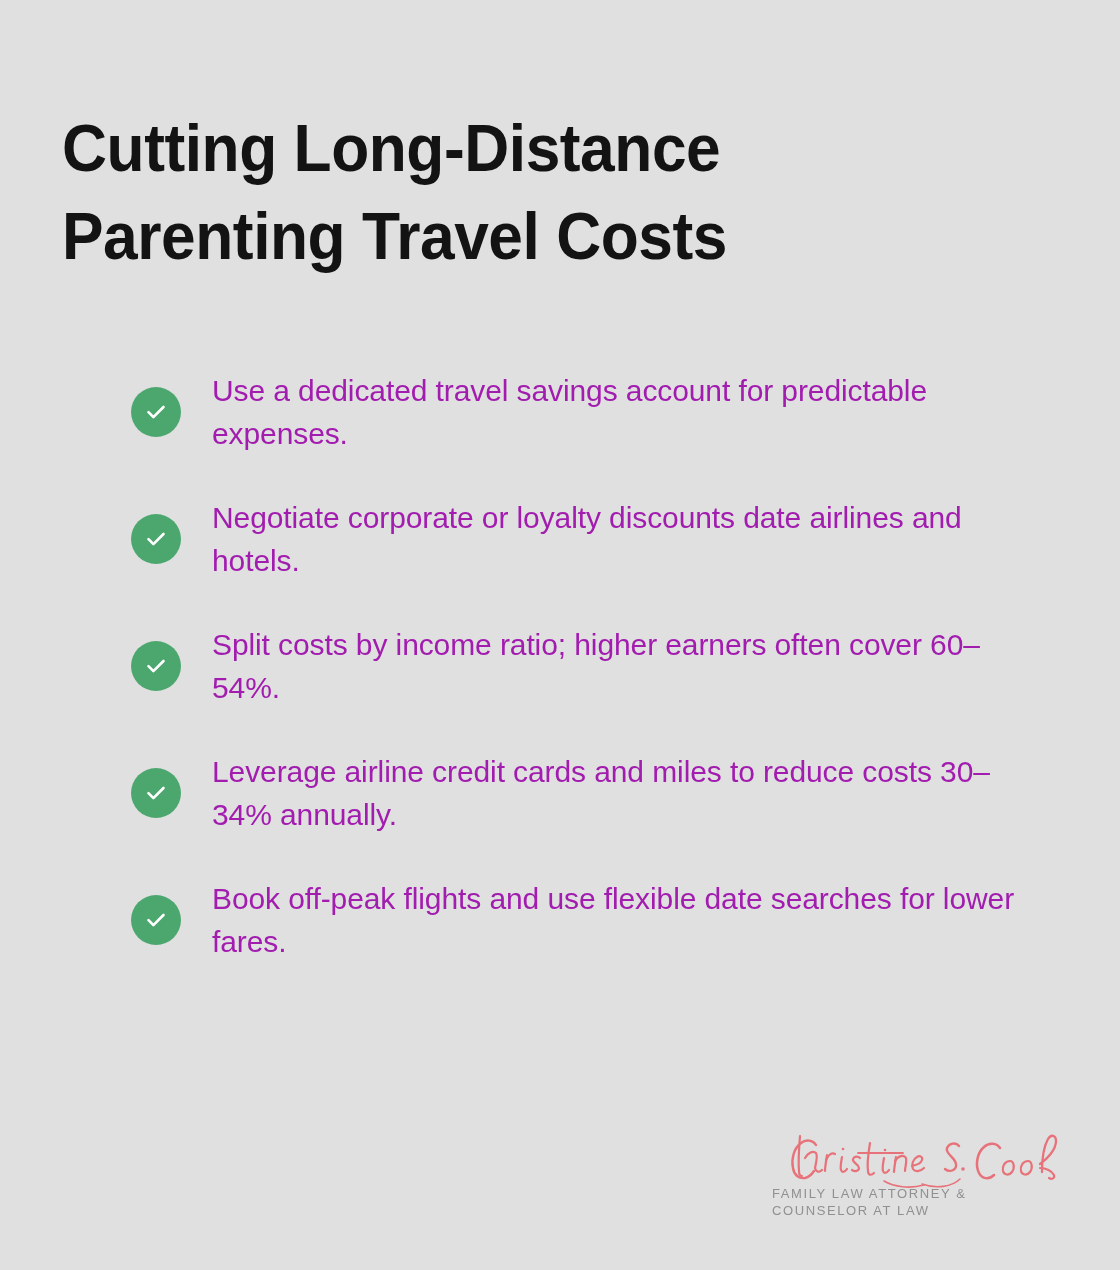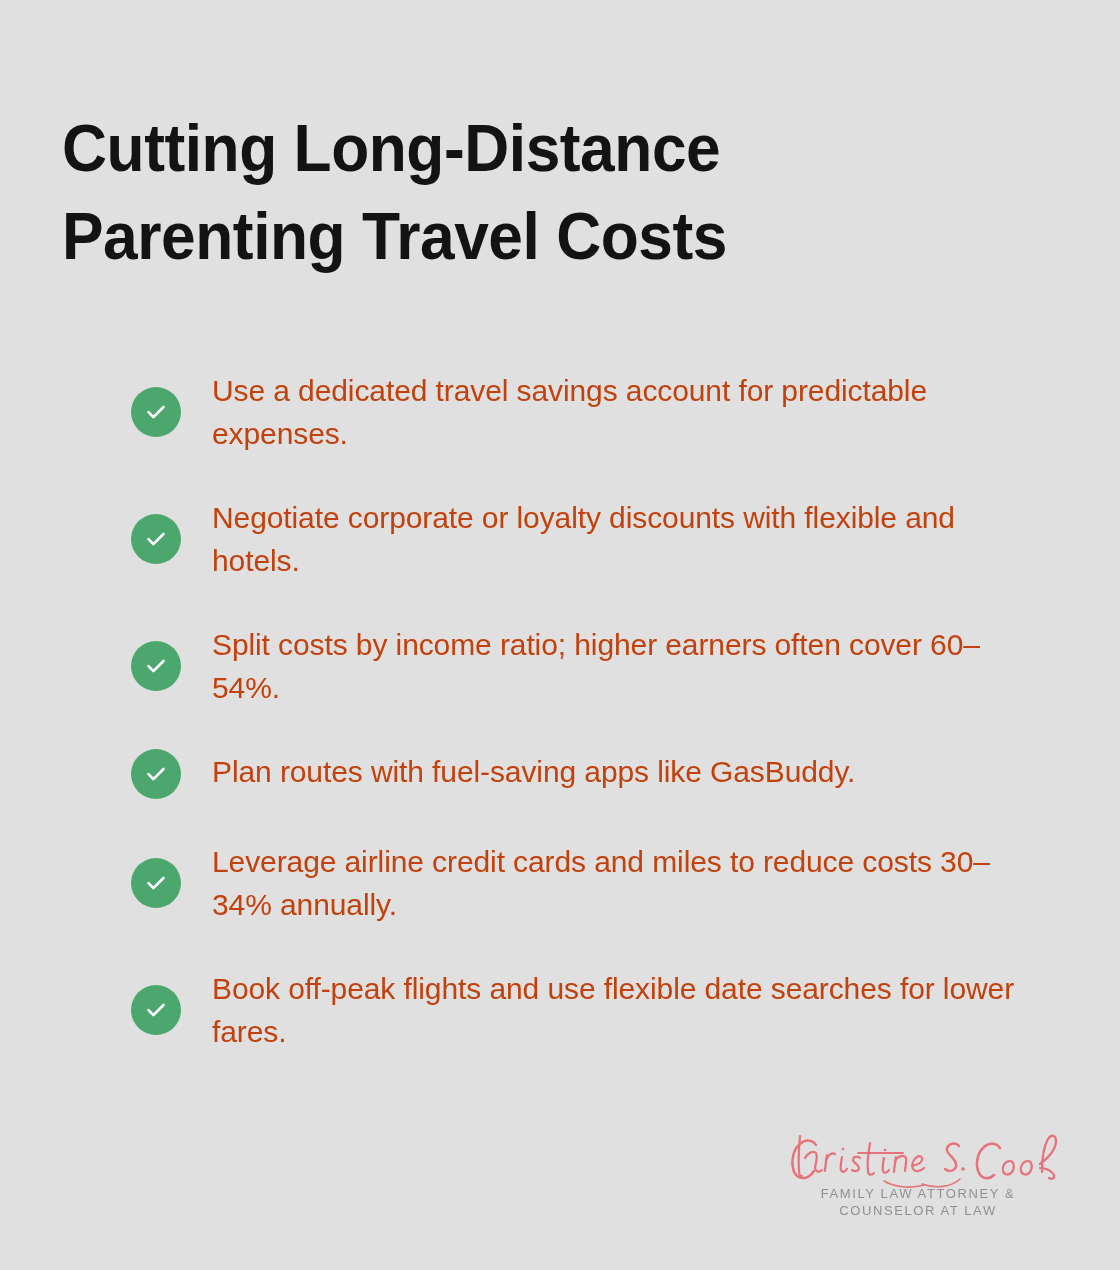--- a/index.html
+++ b/index.html
@@ -75,21 +75,21 @@
   }
   .check-badge svg {
     display: block;
   }
   .tip-text {
     flex: 1 1 auto;
     margin-left: 31px;
     font-family: "Liberation Sans", sans-serif;
     font-size: 30px;
     line-height: 43px;
-    color: #c2410c;
+    color: #a21caf;
     letter-spacing: -0.1px;
     max-width: 818px;
   }
 
   
   .logo {
     position: absolute;
     left: 772px;
     top: 1124px;
     width: 300px;
@@ -103,21 +103,21 @@
     height: 75px;
   }
   .logo-script svg {
     display: block;
   }
   .logo-sub {
     position: absolute;
     left: 0;
     top: 61px;
     width: 292px;
-    text-align: center;
+    text-align: left;
     font-family: "Liberation Sans", sans-serif;
     font-size: 13px;
     line-height: 17px;
     letter-spacing: 1.6px;
     color: #8f9190;
     white-space: pre-line;
   }
 </style>
 </head>
 <body>
@@ -138,40 +138,32 @@
       </span>
       <span class="tip-text">Use a dedicated travel savings account for predictable expenses.</span>
     </li>
 
     <li class="tip-item">
       <span class="check-badge">
         <svg width="26" height="26" viewBox="0 0 26 26" aria-hidden="true">
           <path d="M5.5 13.2 L10.4 18.1 L20.5 8.0" fill="none" stroke="#ffffff" stroke-width="2.6" stroke-linecap="round" stroke-linejoin="round"></path>
         </svg>
       </span>
-      <span class="tip-text">Negotiate corporate or loyalty discounts with flexible and hotels.</span>
+      <span class="tip-text">Negotiate corporate or loyalty discounts date airlines and hotels.</span>
     </li>
 
     <li class="tip-item">
       <span class="check-badge">
         <svg width="26" height="26" viewBox="0 0 26 26" aria-hidden="true">
           <path d="M5.5 13.2 L10.4 18.1 L20.5 8.0" fill="none" stroke="#ffffff" stroke-width="2.6" stroke-linecap="round" stroke-linejoin="round"></path>
         </svg>
       </span>
       <span class="tip-text">Split costs by income ratio; higher earners often cover 60–54%.</span>
     </li>
 
-    <li class="tip-item single">
-      <span class="check-badge">
-        <svg width="26" height="26" viewBox="0 0 26 26" aria-hidden="true">
-          <path d="M5.5 13.2 L10.4 18.1 L20.5 8.0" fill="none" stroke="#ffffff" stroke-width="2.6" stroke-linecap="round" stroke-linejoin="round"></path>
-        </svg>
-      </span>
-      <span class="tip-text">Plan routes with fuel-saving apps like GasBuddy.</span>
-    </li>
 
     <li class="tip-item">
       <span class="check-badge">
         <svg width="26" height="26" viewBox="0 0 26 26" aria-hidden="true">
           <path d="M5.5 13.2 L10.4 18.1 L20.5 8.0" fill="none" stroke="#ffffff" stroke-width="2.6" stroke-linecap="round" stroke-linejoin="round"></path>
         </svg>
       </span>
       <span class="tip-text">Leverage airline credit cards and miles to reduce costs 30–34% annually.</span>
     </li>
 

